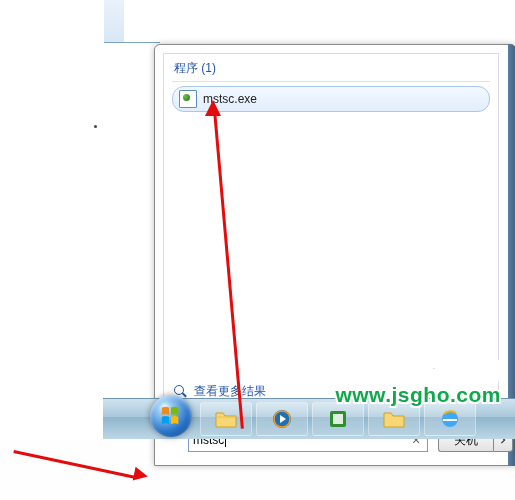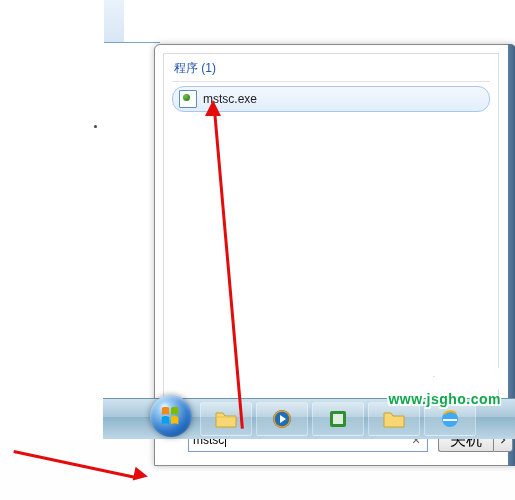--- a/index.html
+++ b/index.html
@@ -185,21 +185,21 @@
   .shutdown-group {
     display: flex;
     height: 24px;
   }
   .shutdown-btn {
     width: 54px;
     background: linear-gradient(180deg, #fdfdfd, #e2e2e2);
     border: 1px solid #888;
     border-right: none;
     border-radius: 3px 0 0 3px;
-    font-size: 16px;
+    font-size: 12px;
     display: flex;
     align-items:center;
     justify-content:center;
     cursor:pointer;
   }
   .shutdown-arrow {
     width: 18px;
     background: linear-gradient(180deg, #fdfdfd, #e2e2e2);
     border: 1px solid #888;
     border-radius: 0 3px 3px 0;
@@ -279,21 +279,21 @@
     font-size: 18px;
     font-weight: 900;
     color: #1b9b1b;
     -webkit-text-stroke: 2px #ffffff;
     text-shadow:
       -2px -2px 0 #fff, 2px -2px 0 #fff, -2px 2px 0 #fff, 2px 2px 0 #fff,
       0 -2px 0 #fff, 0 2px 0 #fff, -2px 0 0 #fff, 2px 0 0 #fff;
     letter-spacing: 1px;
   }
   .wm-url {
-    font-size: 14px;
+    font-size: 21px;
     font-weight: 800;
     color: #0fa84b;
     text-shadow:
       -1.5px -1.5px 0 #fff, 1.5px -1.5px 0 #fff, -1.5px 1.5px 0 #fff, 1.5px 1.5px 0 #fff;
     letter-spacing: .5px;
   }
 
   .dot {
     position:absolute;
     width:3px;height:3px;
@@ -317,20 +317,24 @@
         <span>程序</span>
         <span class="count">(1)</span>
       </div>
       <div class="divider"></div>
 
       <div class="result-item">
         <span class="result-icon"></span>
         <span class="result-text">mstsc.exe</span>
       </div>
 
+      <div class="more-results">
+        <span class="mag"></span>
+        <span>查看更多结果</span>
+      </div>
     </div>
 
     <div class="bottom-row">
       <div class="search-box">
         <span>mstsc</span>
           <span class="caret"></span>
         <span style="flex:1"></span>
         <span class="clear-x">✕</span>
       </div>
       <div class="shutdown-group">

